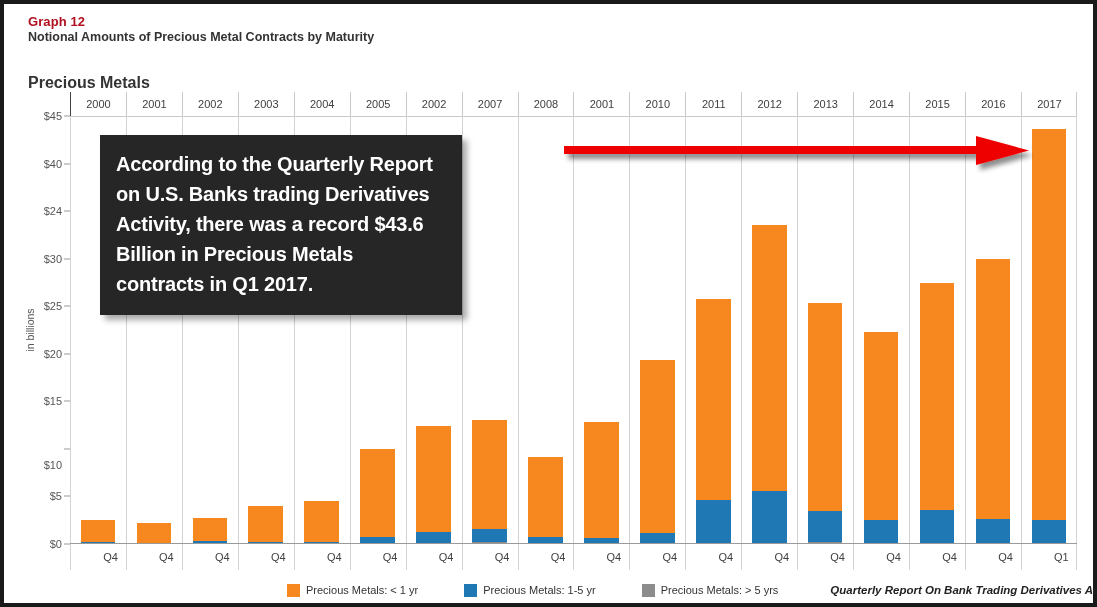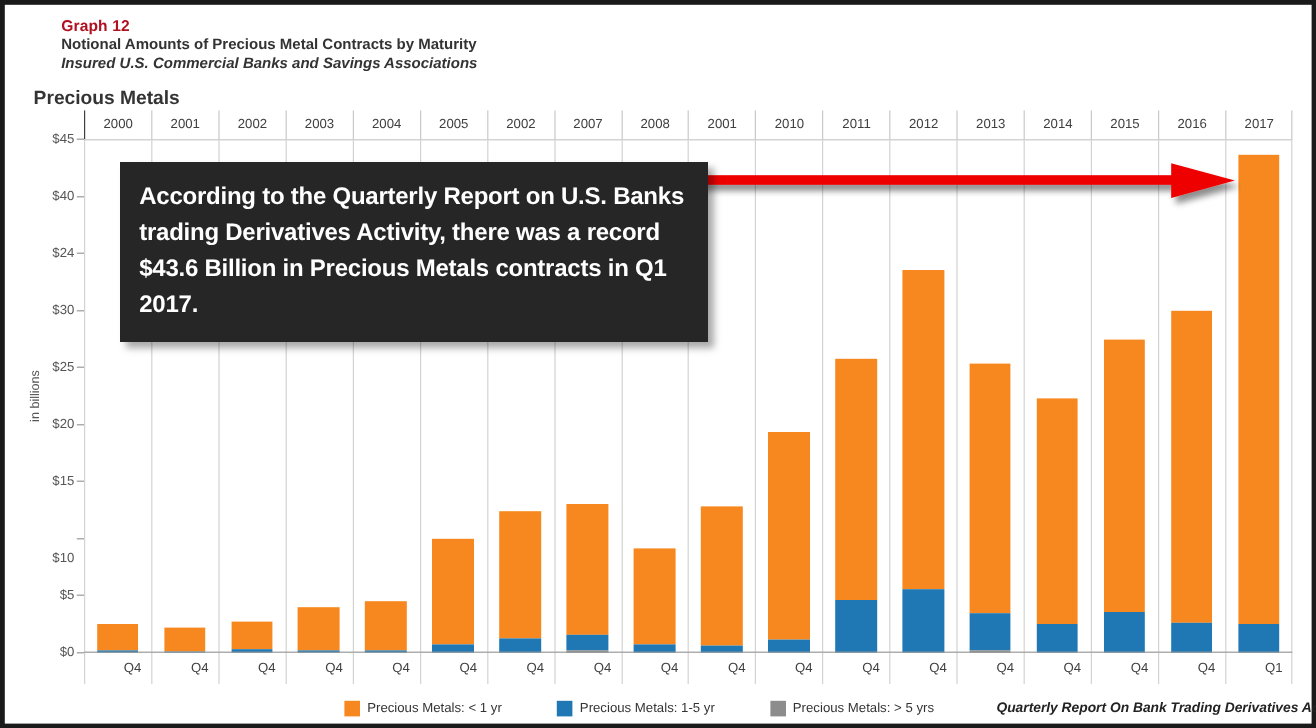--- a/index.html
+++ b/index.html
@@ -10,21 +10,21 @@
     overflow:hidden;
   }
   #frame {
     position:absolute; left:0; top:0;
     width:1097px; height:607px;
     box-sizing:border-box;
     border:4px solid #1a1a1a;
     background:#ffffff;
   }
   
-  #header { position:absolute; left:24px; top:10px;margin-left:23px; }
+  #header { position:absolute; left:24px; top:10px; }
   #graph-no {
     font-size:13px; font-weight:bold; color:#b01020;
     line-height:15px; letter-spacing:0.1px;
   }
   #title-main {
     font-size:12.5px; font-weight:bold; color:#333333;
     line-height:15px; margin-top:1px;
   }
   #title-sub {
     font-size:12.5px; font-weight:bold; font-style:italic; color:#333333;
@@ -121,21 +121,21 @@
     box-sizing:border-box;
     padding-left:24px;
   }
   #quarter-right {
     position:absolute; left:1072px; top:540px;
     width:1px; height:26px; background:#d3d3d3;
   }
   
   #callout {
     position:absolute; left:96px; top:131px;
-    width:490px;
+    width:362px;
     background:#262626;
     box-shadow:5px 5px 6px rgba(0,0,0,0.34);
     padding:14px 16px 16px 16px;
     box-sizing:border-box;
   }
   #callout-text {
     color:#ffffff;
     font-size:20px;
     font-weight:bold;
     line-height:30px;
@@ -167,21 +167,20 @@
   }
 </style>
 </head>
 <body>
 
 <div id="frame">
 
   <div id="header">
     <div id="graph-no">Graph 12</div>
     <div id="title-main">Notional Amounts of Precious Metal Contracts by Maturity</div>
-    <div id="title-sub">Insured U.S. Commercial Banks and Savings Associations</div>
   </div>
 
   <div id="series-label">Precious Metals</div>
 
   <div id="year-header">
       <div class="year-cell">2000</div>
       <div class="year-cell">2001</div>
       <div class="year-cell">2002</div>
       <div class="year-cell">2003</div>
       <div class="year-cell">2004</div>

